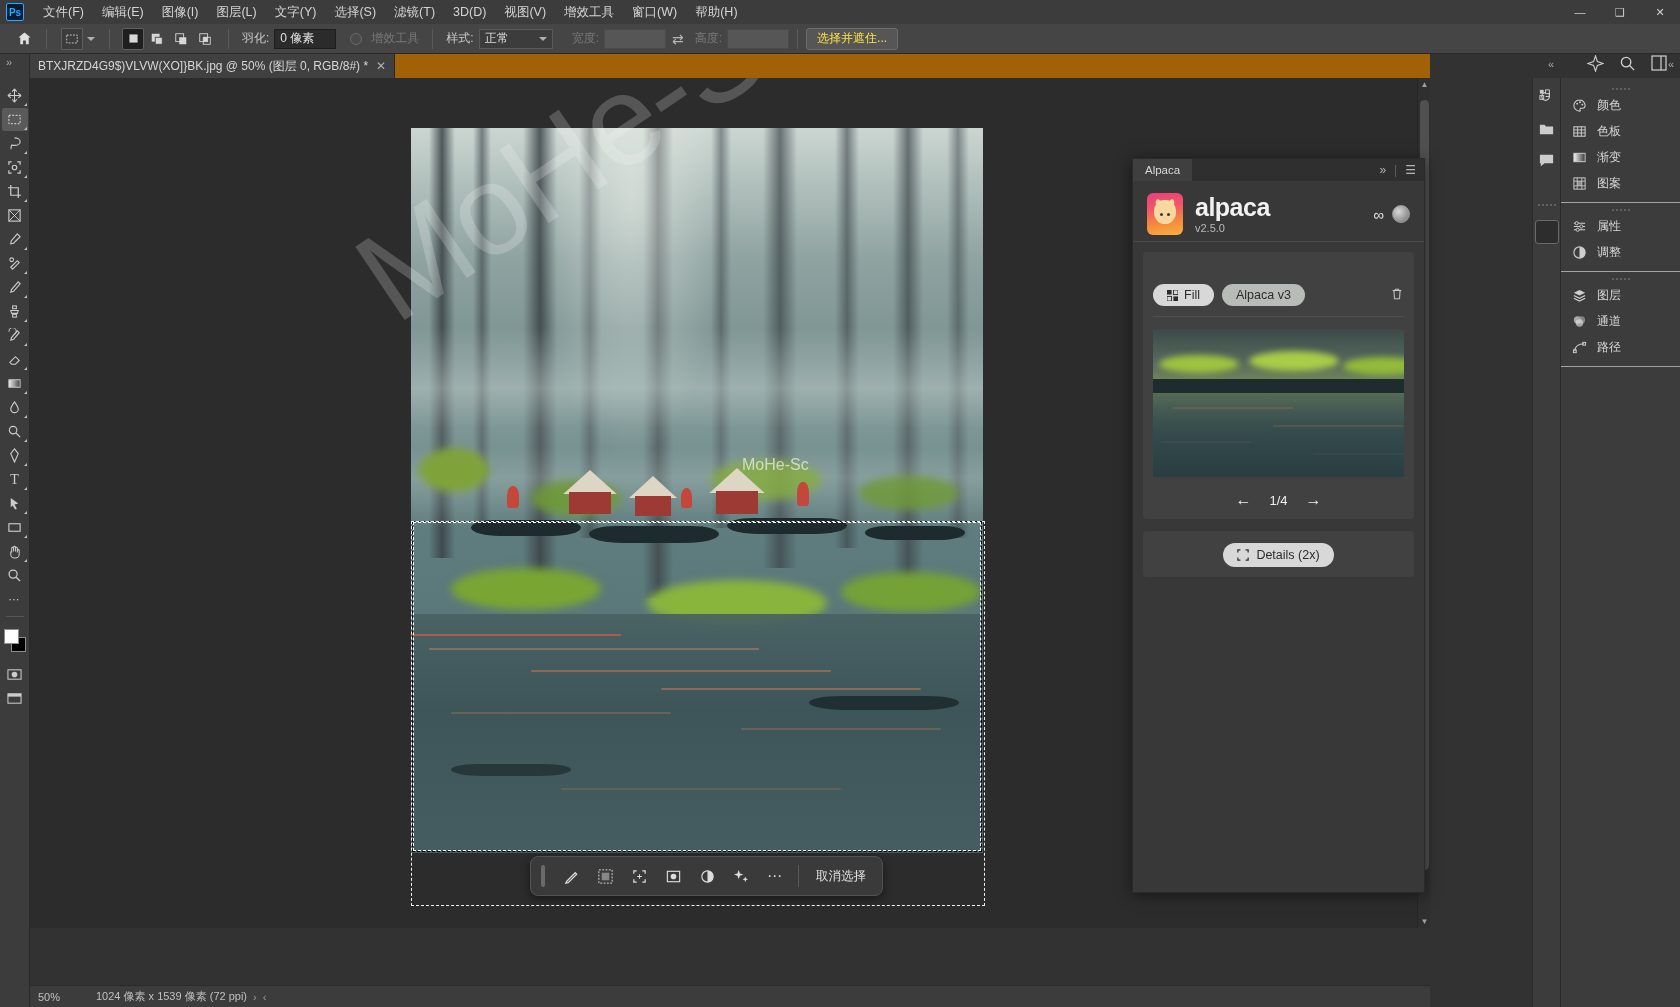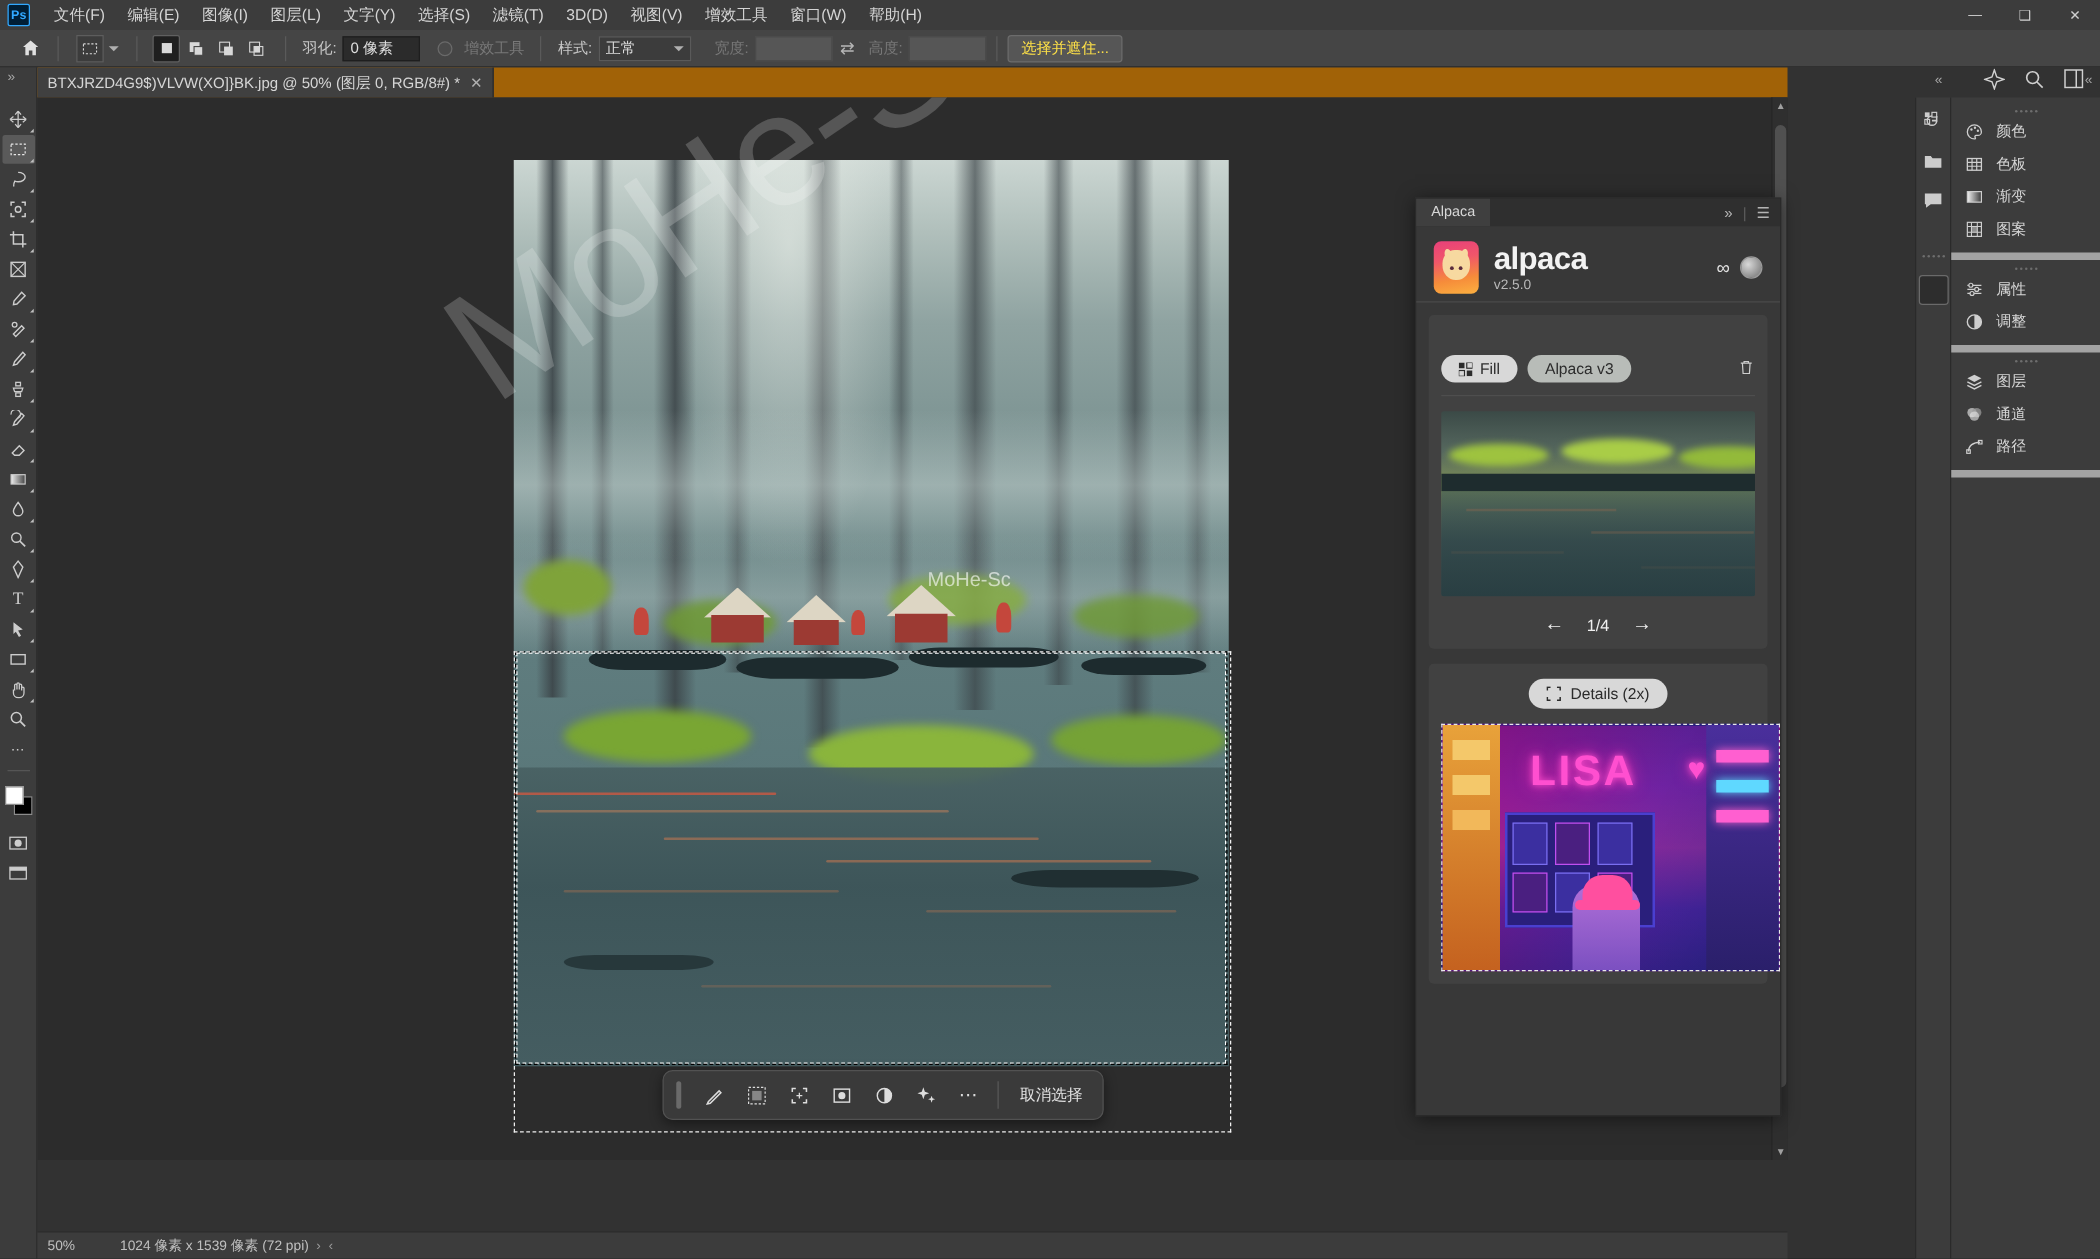--- a/index.html
+++ b/index.html
@@ -299,21 +299,21 @@
     position:absolute; right:120px; top:78px; width:28px; height:929px; background:#3c3c3c;
     border-left:1px solid #2a2a2a; display:flex; flex-direction:column; align-items:center; padding-top:8px; gap:12px;
   }
   .rs-icon { width:22px;height:20px;display:flex;align-items:center;justify-content:center;color:#cfcfcf; }
   .rs-swatch { width:24px;height:24px;background:#2d2d2d;border:1px solid #6a6a6a;border-radius:3px; }
 
   .right-panel {
     position:absolute; right:0; top:78px; width:120px; height:929px; background:#3c3c3c;
     border-left:1px solid #2a2a2a; padding-top: 4px;
   }
-  .rp-group { padding: 4px 0 6px 0; border-bottom:6px solid #a3a3a3; }
+  .rp-group { padding: 4px 0 6px 0; border-bottom:1px solid #a3a3a3; }
   .rp-grip { height:6px; display:flex; align-items:center; justify-content:center; gap:2px; }
   .rp-grip i { width:2px;height:2px;background:#6d6d6d;border-radius:50%; display:block;}
   .rp-item {
     display:flex; align-items:center; gap:10px; height:26px; padding-left:10px;
     color:#d6d6d6; font-size:12px;
   }
   .rp-ic { width:16px;height:16px;display:flex;align-items:center;justify-content:center;color:#cfcfcf; flex:0 0 auto;}
 
   .top-right-icons {
     position:absolute; right:0; top:24px; height:30px; display:flex; align-items:center; gap:2px; padding-right:6px;
@@ -799,47 +799,20 @@
     <div class="ap-upscale-card">
       <div class="ap-upscale-wrap">
         <div class="ap-upscale-btn">
           <svg width="12" height="12" viewBox="0 0 14 14">
               <path d="M1 4V1h3M10 1h3v3M13 10v3h-3M4 13H1v-3" fill="none" stroke="#2c2c2c" stroke-width="1.4"></path>
             </svg>
           <span>Details (2x)</span>
         </div>
       </div>
 
-      <div class="ap-neon">
-
-        <div class="neon-box" style="left:0;top:0;width:46px;height:198px;background:linear-gradient(180deg,#e8a23a,#c4611f);"></div>
-        <div class="neon-box" style="left:8px;top:12px;width:30px;height:16px;background:#f4c86a;"></div>
-        <div class="neon-box" style="left:8px;top:40px;width:30px;height:16px;background:#f4c86a;"></div>
-        <div class="neon-box" style="left:8px;top:68px;width:30px;height:16px;background:#f2b85a;"></div>
-
-        <div class="neon-box" style="left:50px;top:70px;width:120px;height:92px;background:#2a1f7c;border:2px solid #4a3fd0;"></div>
-        <div class="neon-box" style="left:56px;top:78px;width:28px;height:34px;background:#3b2fa0;border:1px solid #7a6ef0;"></div>
-        <div class="neon-box" style="left:90px;top:78px;width:28px;height:34px;background:#4a1f80;border:1px solid #c04ff0;"></div>
-        <div class="neon-box" style="left:124px;top:78px;width:28px;height:34px;background:#3b2fa0;border:1px solid #7a6ef0;"></div>
-        <div class="neon-box" style="left:56px;top:118px;width:28px;height:32px;background:#4a1f80;border:1px solid #c04ff0;"></div>
-        <div class="neon-box" style="left:90px;top:118px;width:28px;height:32px;background:#3b2fa0;border:1px solid #7a6ef0;"></div>
-        <div class="neon-box" style="left:124px;top:118px;width:28px;height:32px;background:#4a1f80;border:1px solid #c04ff0;"></div>
-
-        <div class="neon-box" style="right:0;top:0;width:58px;height:198px;background:linear-gradient(180deg,#4a2f9c,#2a1f6a);"></div>
-        <div class="neon-box" style="right:8px;top:20px;width:42px;height:10px;background:#ff5fd0;box-shadow:0 0 8px #ff5fd0;"></div>
-        <div class="neon-box" style="right:8px;top:44px;width:42px;height:10px;background:#5fd8ff;box-shadow:0 0 8px #5fd8ff;"></div>
-        <div class="neon-box" style="right:8px;top:68px;width:42px;height:10px;background:#ff5fd0;box-shadow:0 0 8px #ff5fd0;"></div>
-
-        <div class="neon-text" style="left:70px;top:18px;font-size:34px;letter-spacing:2px;">LISA</div>
-        <div class="neon-text" style="left:196px;top:22px;font-size:24px;">♥</div>
-
-        <div class="neon-box" style="left:104px;top:128px;width:54px;height:70px;background:linear-gradient(180deg,#b06fd8,#7a4fc0);border-radius:18px 18px 0 0;"></div>
-        <div class="neon-box" style="left:112px;top:120px;width:40px;height:28px;background:#ff4f9f;border-radius:16px 16px 4px 4px;"></div>
-        <div class="neon-box" style="left:106px;top:140px;width:52px;height:8px;background:#ff4f9f;border-radius:4px;"></div>
-      </div>
     </div>
   </div>
 
   <div class="collapse-arrows">«</div>
   <div class="right-strip-a">
     <div class="rs-icon">
       <svg width="17" height="17" viewBox="0 0 18 18">
           <rect x="2" y="2" width="4" height="4" fill="#ccc"></rect>
           <rect x="8" y="2" width="4" height="4" fill="none" stroke="#ccc"></rect>
           <rect x="2" y="8" width="4" height="4" fill="none" stroke="#ccc"></rect>

